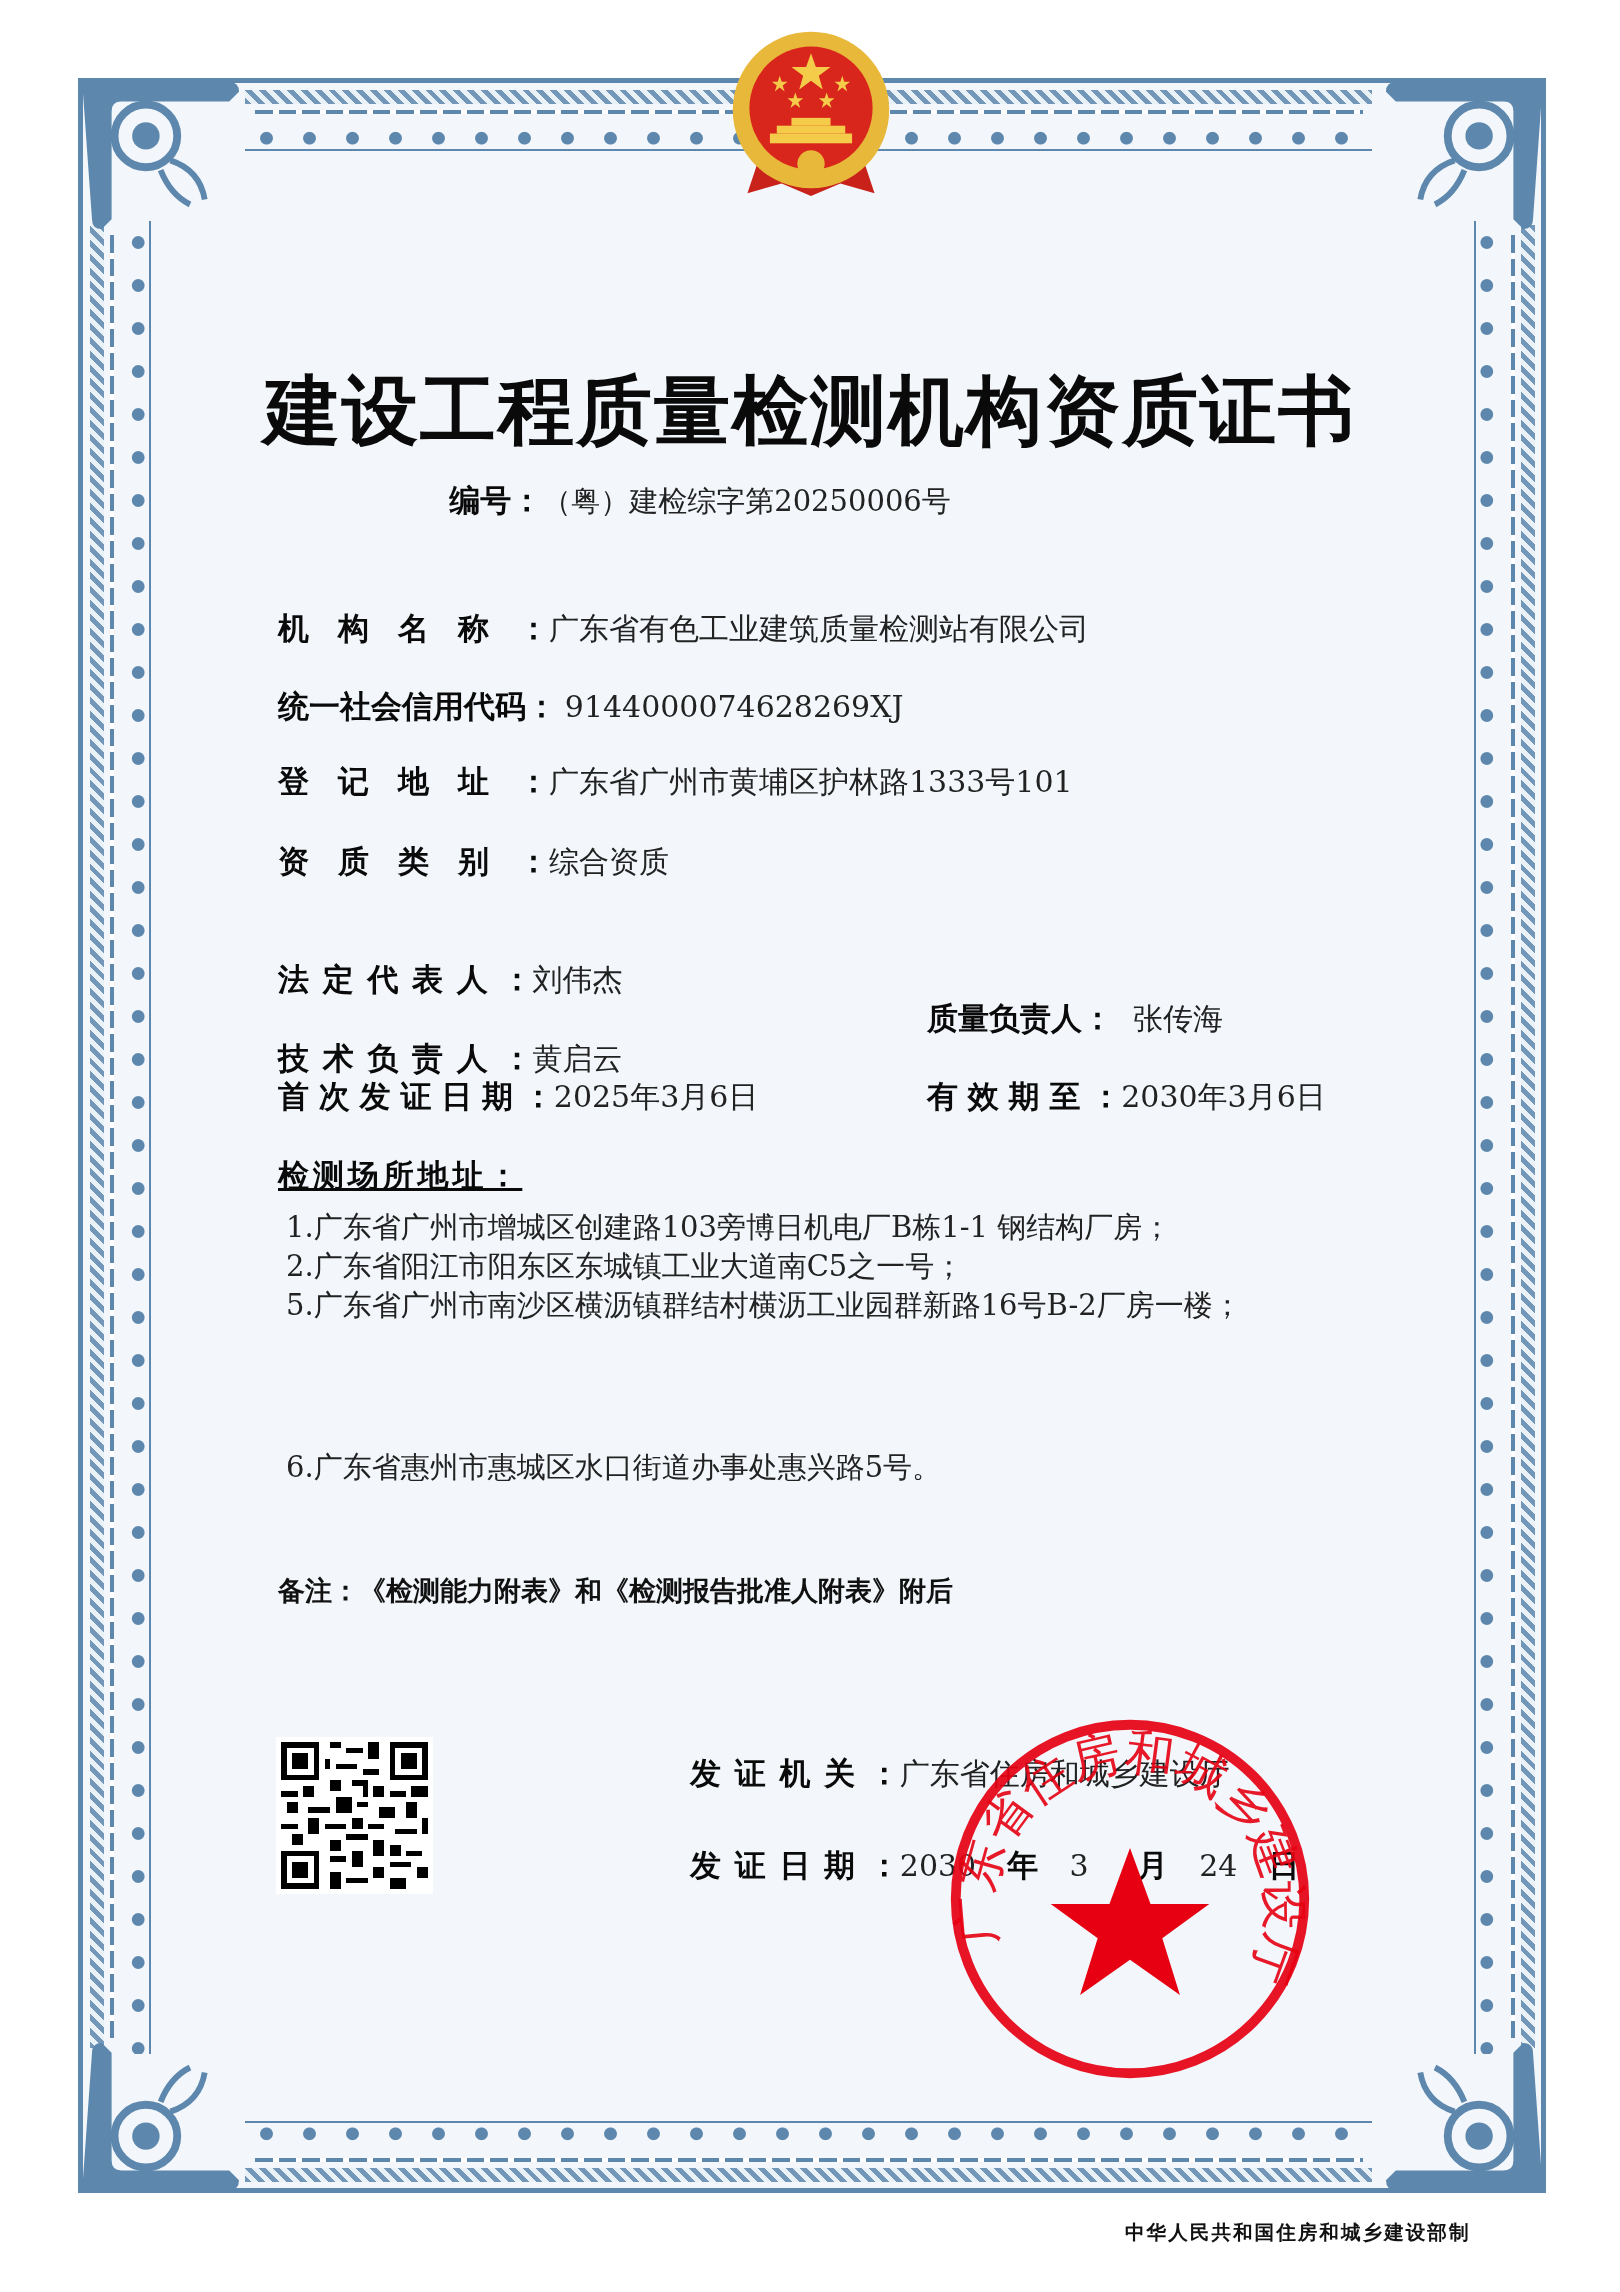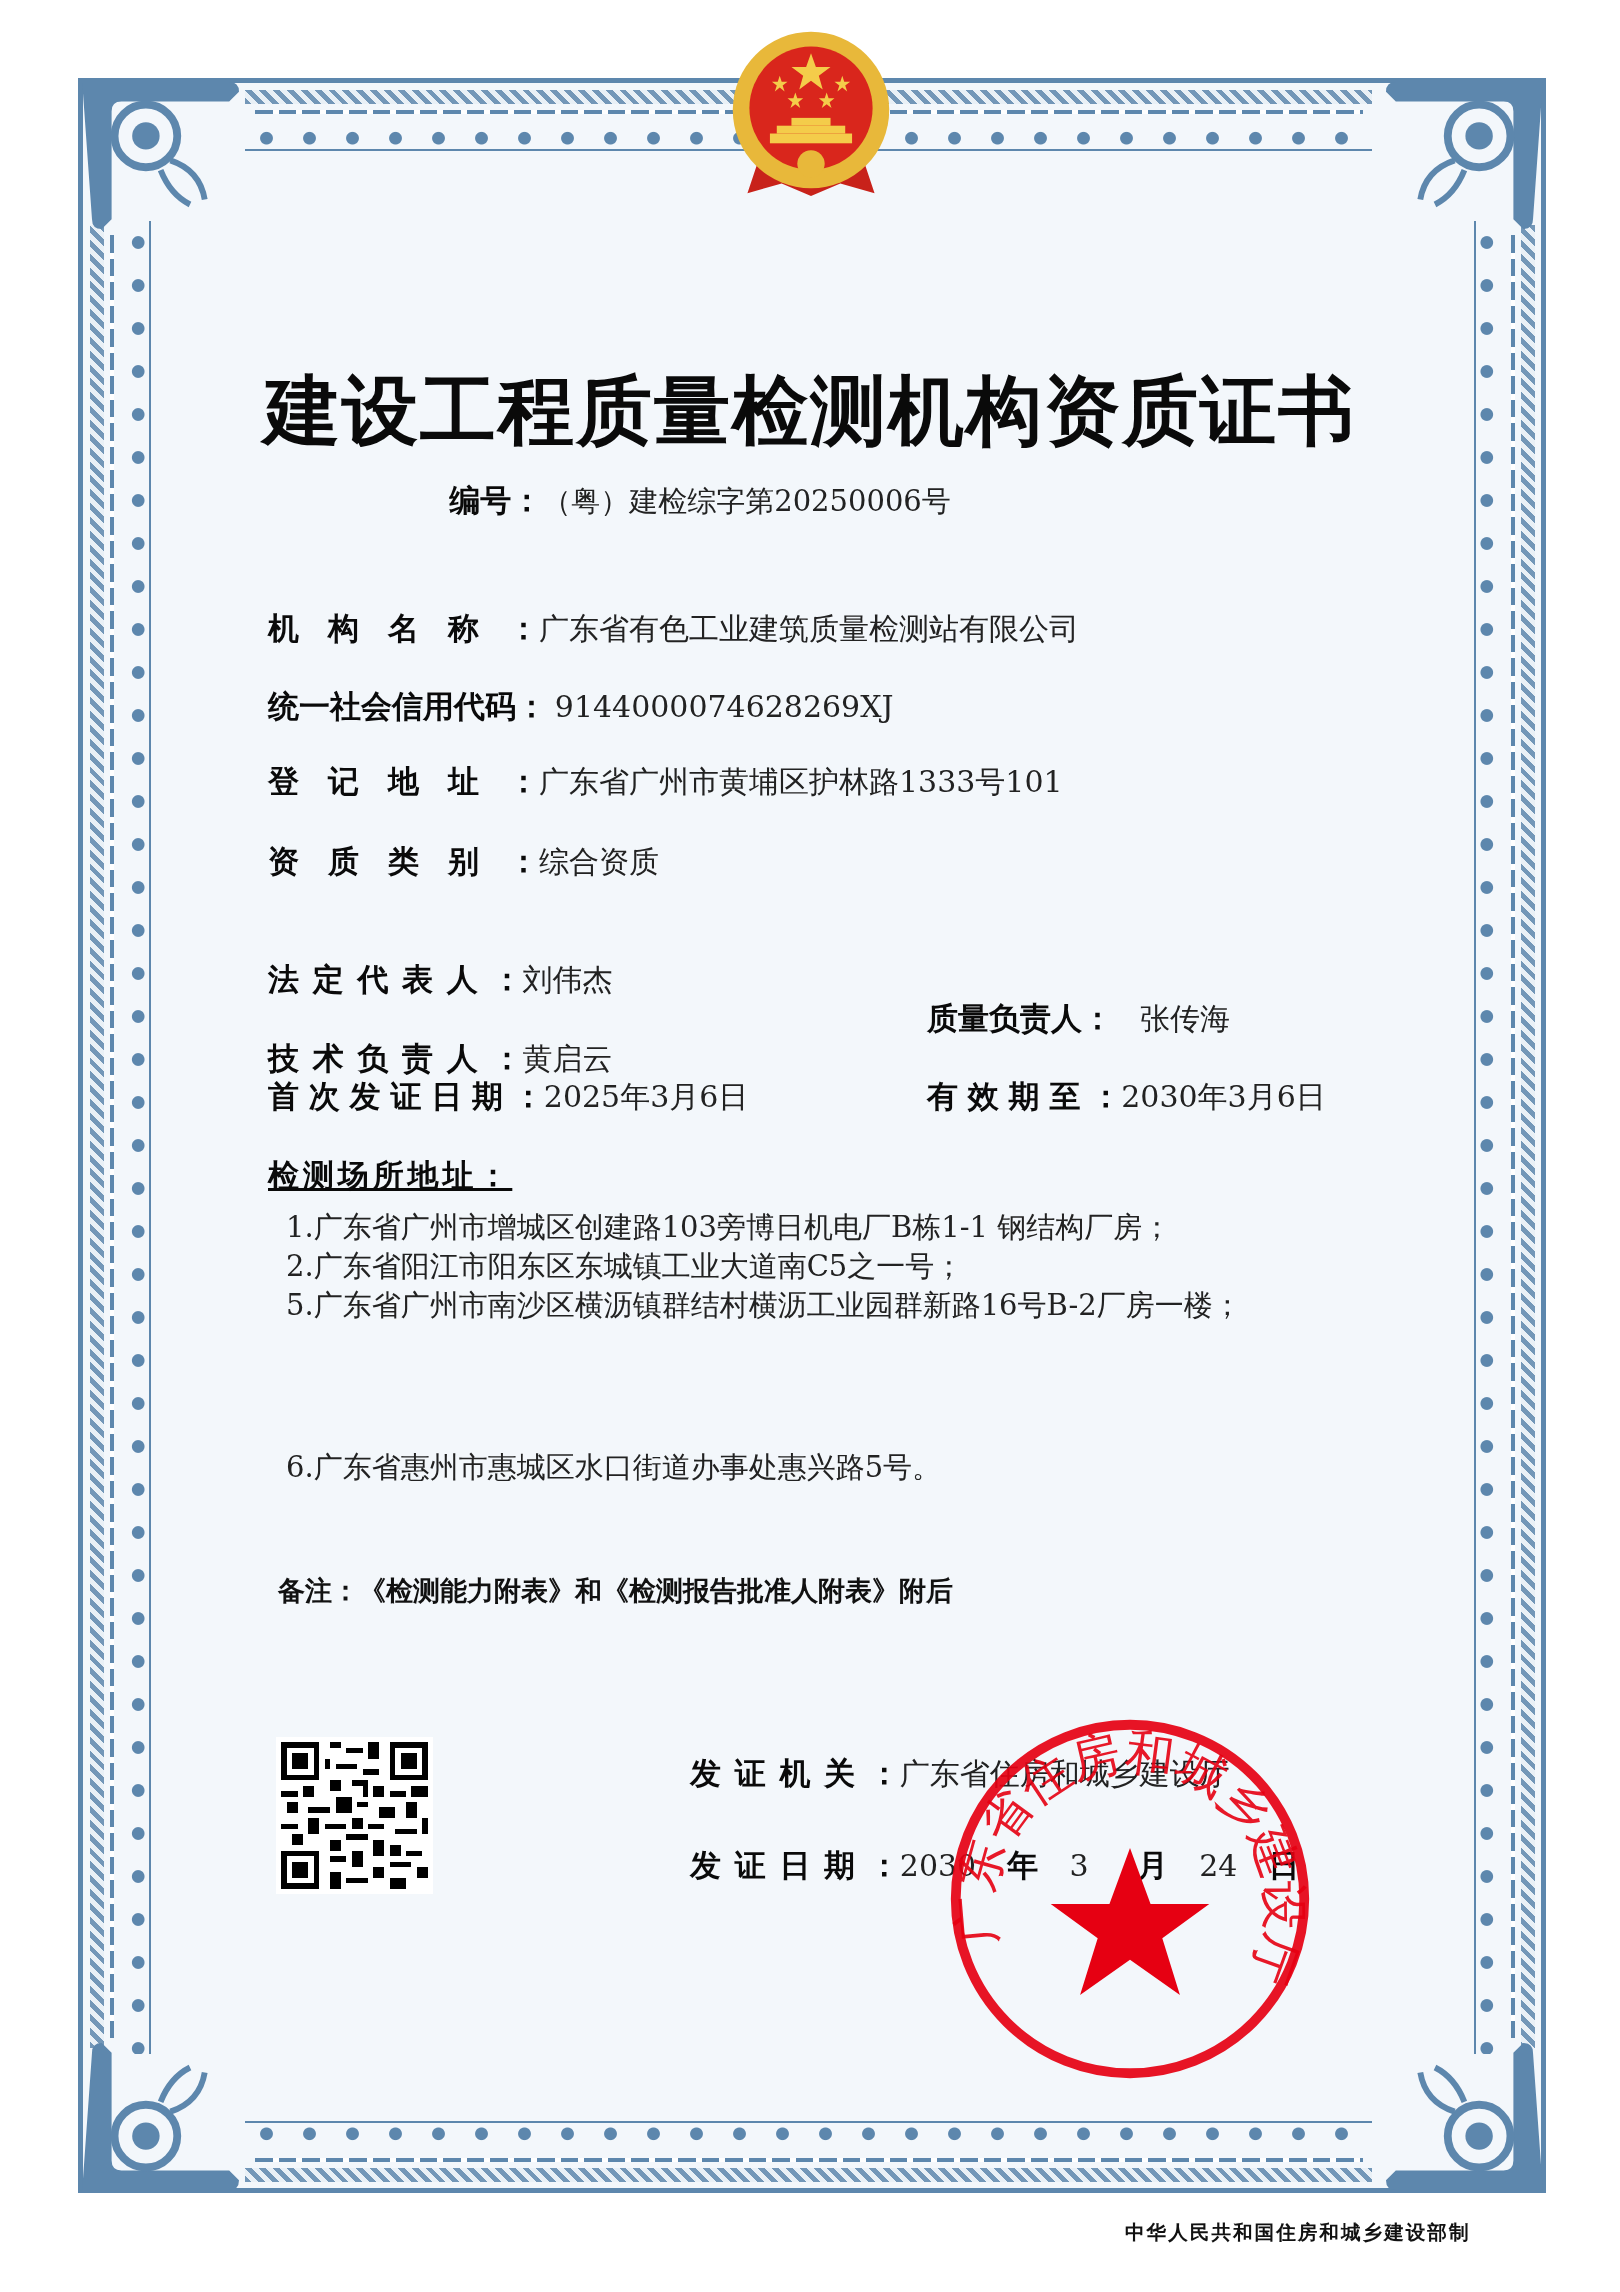--- a/index.html
+++ b/index.html
@@ -28,21 +28,21 @@
       linear-gradient(#f3f7fb,#f3f7fb); border-right:2.9px solid #5d87ad; }
   .band-scroll-r { background:
       radial-gradient(circle at 40% 50%, #5d87ad 0 5.9px, transparent 6.9px) 0 0/27.4px 43px,
       linear-gradient(#f3f7fb,#f3f7fb); border-left:2.9px solid #5d87ad; }
   .corner { position:absolute; width:167px; height:147px; }
   .emblem { position:absolute; left:723px; top:21.6px; width:176px; height:181px; }
   .title { position:absolute; left:0; width:1620px; top:361px; text-align:center;
     font-family:"DejaVu Sans", sans-serif; font-weight:bold; font-size:76px; letter-spacing:2px; color:#0a0a0a; }
   .cert-no { position:absolute; left:0; width:1400px; top:480px; text-align:center; font-size:29px; }
   .cert-no .lbl { font-family:"DejaVu Sans", sans-serif; font-weight:bold; }
-  .row { position:absolute; left:268px; font-size:30px; display:flex; align-items:baseline; }
+  .row { position:absolute; left:278px; font-size:30px; display:flex; align-items:baseline; }
   .lbl { font-family:"DejaVu Sans", sans-serif; font-weight:bold; font-size:31px; color:#0a0a0a; }
   .val { font-family:"DejaVu Serif", serif; font-weight:normal; color:#222; }
   .sp { letter-spacing:29px; }
   .sp2 { letter-spacing:13.7px;margin-top:40px; }
   .sp3 { letter-spacing:9.8px; }
   .addr-list { position:absolute; left:286px; top:1208px; font-size:29px; line-height:39px; color:#222; }
   .addr6 { position:absolute; left:286px; top:1448px; font-size:29px; color:#222; }
   .note { position:absolute; left:278px; top:1573px; font-size:27px; font-family:"DejaVu Sans", sans-serif; font-weight:bold; }
   .qr { position:absolute; left:276px; top:1737px; width:157px; height:157px; background:#fff; }
   .issuer { position:absolute; left:690px; top:1753px; font-size:30px; }
@@ -147,21 +147,21 @@
   <span class="val">刘伟杰</span>
 </div>
 <div class="row" style="top:998px;">
   <span class="lbl sp2">技术负责人</span>
     <span class="lbl">：</span>
   <span class="val">黄启云</span>
 </div>
 <div class="row" style="top:998px;left:927px;">
   <span class="lbl">质量负责人</span>
     <span class="lbl">：</span>
-  <span class="val" style="margin-left:27px;">张传海</span>
+  <span class="val" style="margin-left:20px;">张传海</span>
 </div>
 <div class="row" style="top:1076px;">
   <span class="lbl sp3">首次发证日期</span>
     <span class="lbl">：</span>
   <span class="val">2025年3月6日</span>
 </div>
 <div class="row" style="top:1076px;left:927px;">
   <span class="lbl sp3">有效期至</span>
     <span class="lbl">：</span>
   <span class="val">2030年3月6日</span>

